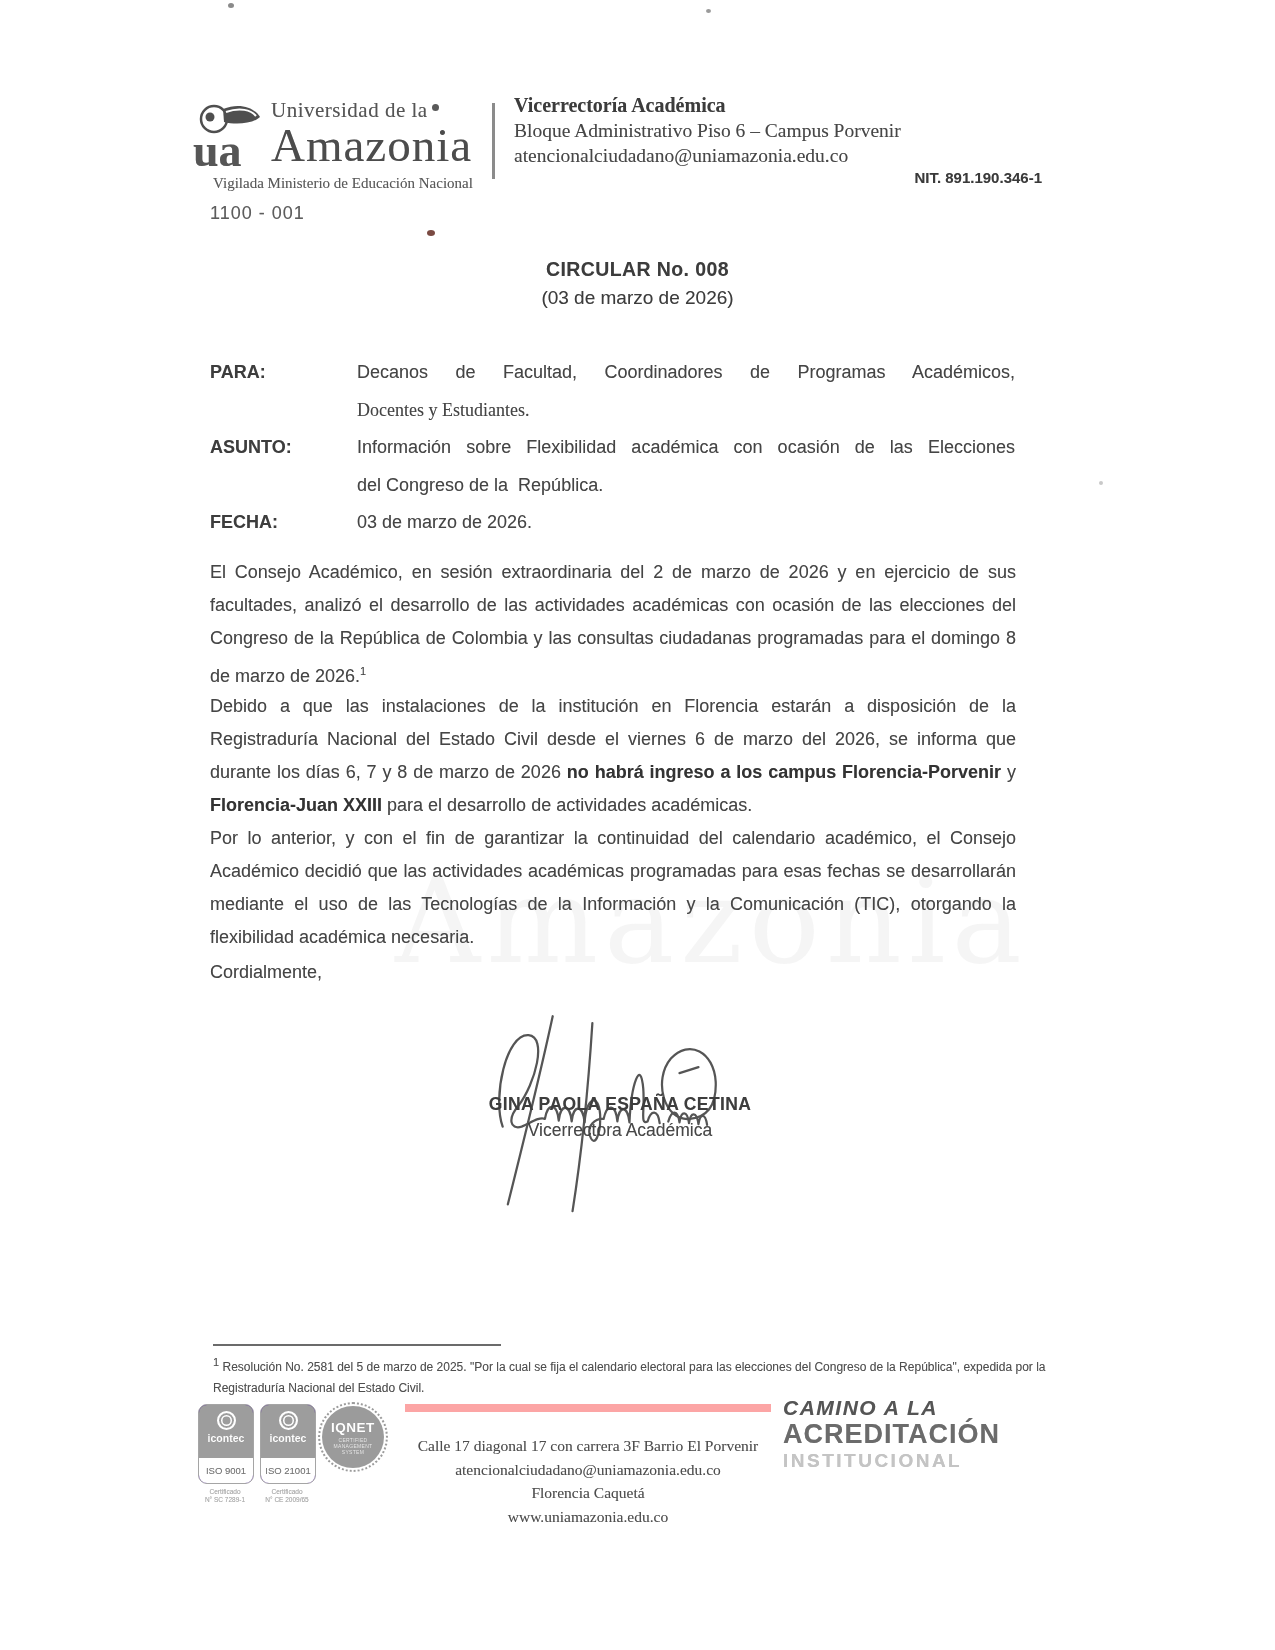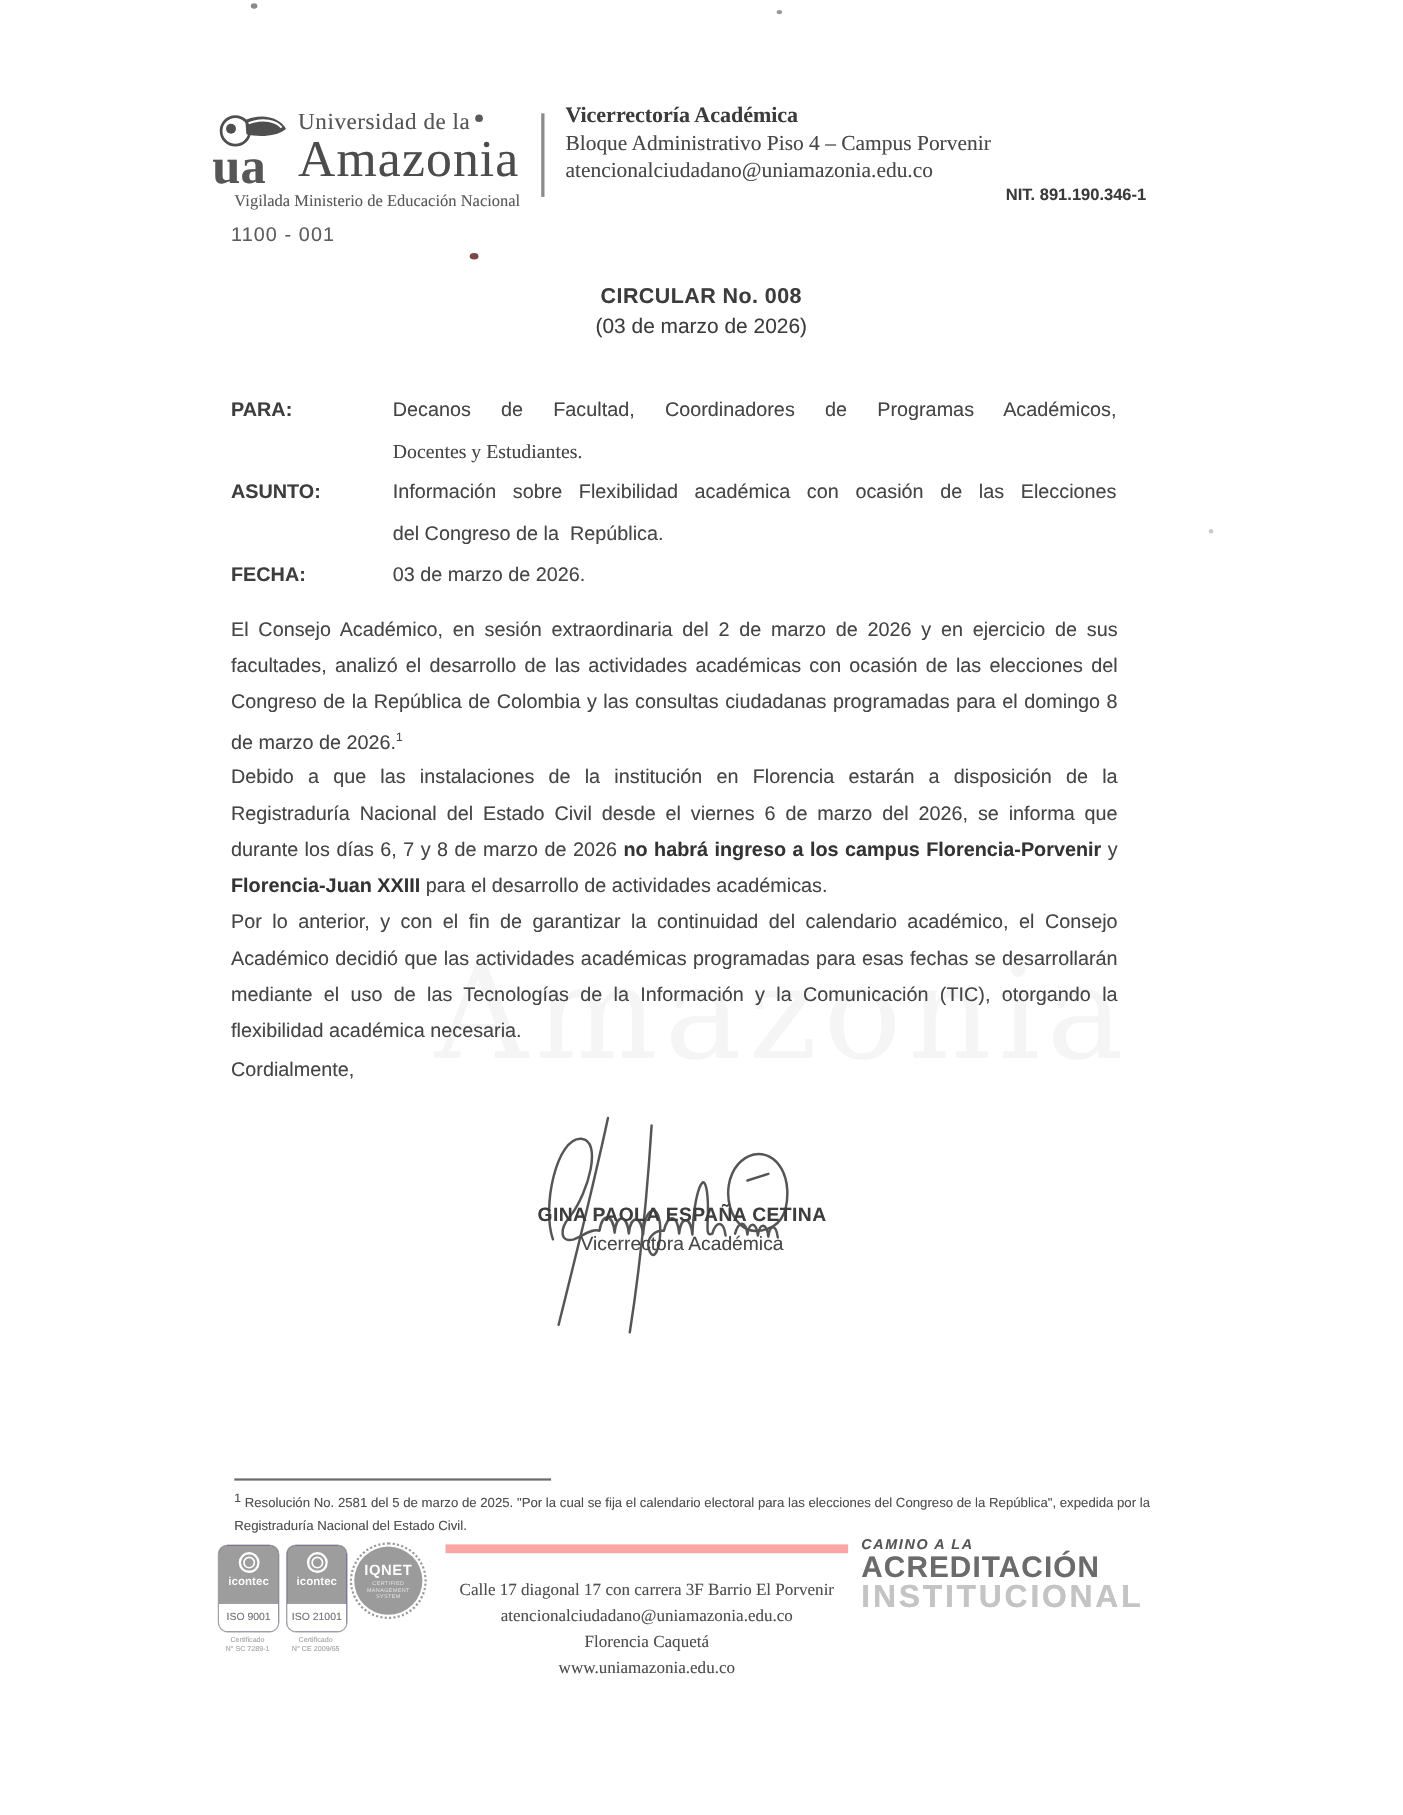--- a/index.html
+++ b/index.html
@@ -59,23 +59,23 @@
   .badge-bottom{height:25px;line-height:25px;text-align:center;font-size:9.5px;color:#767676;background:#fff;}
   .cert-note{position:absolute;top:1488px;width:56px;text-align:center;font-size:6.5px;line-height:8px;color:#b0b0b0;}
   #cert-note-1{left:197px;} #cert-note-2{left:259px;}
   #iqnet{left:322px;top:1406px;width:62px;height:62px;border-radius:50%;background:#9b9b9b;outline:2px dotted #9b9b9b;outline-offset:2px;display:flex;flex-direction:column;align-items:center;justify-content:center;}
   .iqnet-name{color:#fff;font-weight:bold;font-size:13.5px;letter-spacing:.5px;}
   .iqnet-sub{color:#eee;font-size:5px;text-align:center;line-height:6px;margin-top:2px;letter-spacing:.3px;width:44px;}
 
   #footer-center{left:405px;top:1404px;width:366px;border-top:8px solid #fca5a5;padding-top:22px;
     font-family:"Liberation Serif",serif;font-size:15.5px;line-height:23.5px;color:#4e4e4e;text-align:center;}
   #accred{left:783px;top:1396px;width:250px;}
-  .accred-l1{font-style:italic;font-weight:bold;font-size:13px;color:#555;letter-spacing:1.5px;}
+  .accred-l1{font-style:italic;font-weight:bold;font-size:21px;color:#555;letter-spacing:1.5px;}
   .accred-l2{font-size:27px;font-weight:bold;color:#6b6b6b;letter-spacing:1px;line-height:27px;margin-top:1px;}
-  .accred-l3{font-size:29px;font-weight:bold;color:#c4c4c4;letter-spacing:2.5px;line-height:26px;}
+  .accred-l3{font-size:19px;font-weight:bold;color:#c4c4c4;letter-spacing:2.5px;line-height:26px;}
 
   
   #watermark{left:395px;top:852px;font-family:"DejaVu Serif",serif;font-size:118px;color:rgba(120,120,120,0.07);letter-spacing:6px;text-shadow:none;}
   .speck{position:absolute;border-radius:50%;}
   #speck-1{left:427px;top:230px;width:8px;height:6px;background:#7a4a42;}
   #speck-2{left:228px;top:3px;width:6px;height:5px;background:#8a8a8a;}
   #speck-3{left:706px;top:9px;width:5px;height:4px;background:#9a9a9a;}
   #speck-4{left:1099px;top:481px;width:4px;height:4px;background:#c9c9c9;}
 </style>
 </head>
@@ -102,21 +102,21 @@
       <div class="logo-l1"><span>Universidad de la</span><span class="logo-dot"></span></div>
       <div class="logo-l2">Amazonia</div>
     </div>
     <div class="logo-tag">Vigilada Ministerio de Educación Nacional</div>
   </div>
 
   <div id="header-divider" class="abs"></div>
 
   <div id="header-right" class="abs">
     <div class="hr-office">Vicerrectoría Académica</div>
-    <div class="hr-line">Bloque Administrativo Piso 4 – Campus Porvenir</div>
+    <div class="hr-line">Bloque Administrativo Piso 6 – Campus Porvenir</div>
     <div class="hr-line">atencionalciudadano@uniamazonia.edu.co</div>
     <div class="hr-nit">NIT. 891.190.346-1</div>
   </div>
 
   <div id="ref-code" class="abs">1100 - 001</div>
 
   <div id="title-block" class="abs">
     <div class="title-l1">CIRCULAR No. 008</div>
     <div class="title-l2">(03 de marzo de 2026)</div>
   </div>

